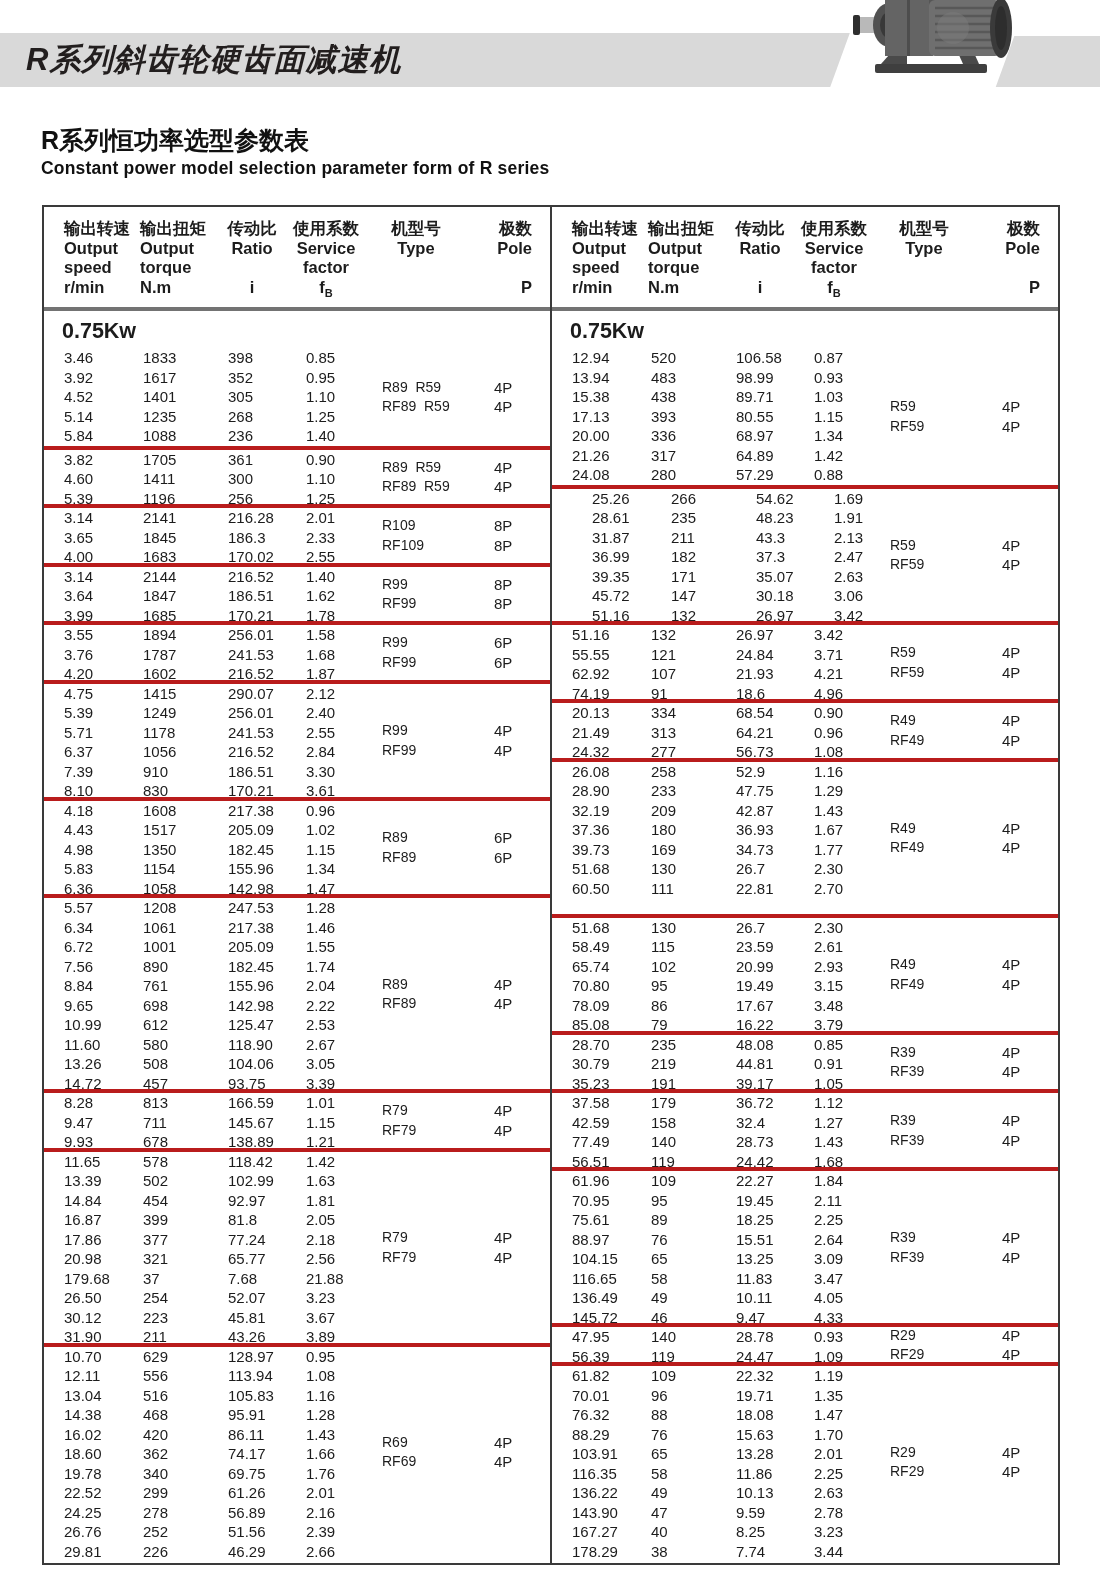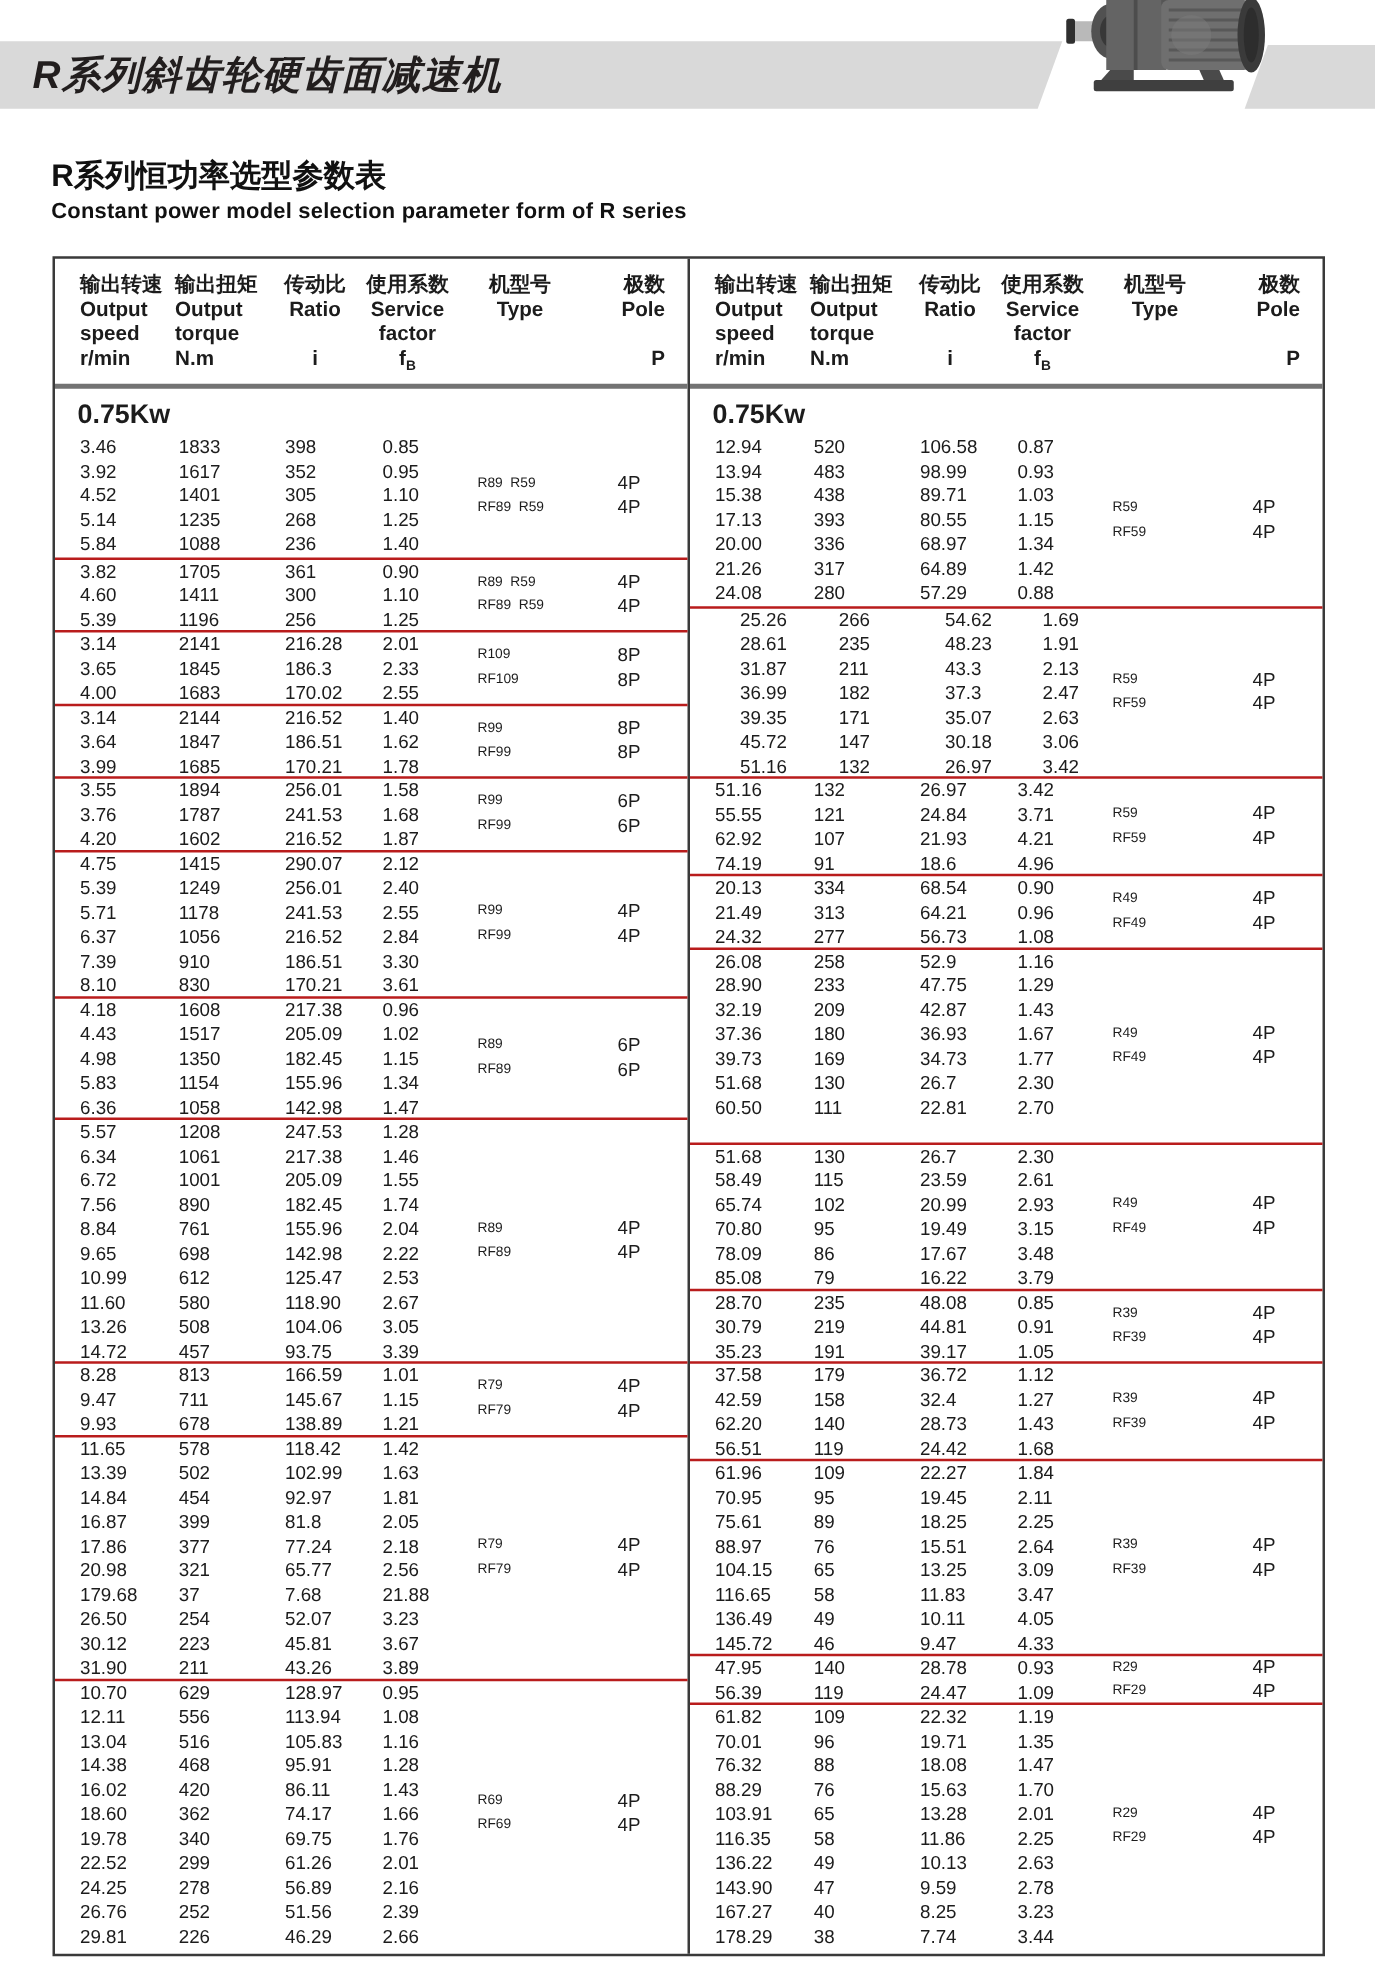--- a/index.html
+++ b/index.html
@@ -27,24 +27,24 @@
   }
   .half{flex:1 1 0;position:relative;box-sizing:border-box;min-width:0;}
   .half.left{border-right:2px solid #3a3a3a;}
   .thead{position:relative;height:100px;border-bottom:4px solid #737373;}
   .hcol{position:absolute;top:12px;font-weight:bold;}
   .hline{line-height:19.5px;font-size:16.5px;white-space:nowrap;}
   .hline.zh{font-size:16.5px;}
   .hline sub{font-size:11px;}
   .power{height:37px;line-height:41px;padding-left:18px;font-size:21.5px;font-weight:bold;}
   .group{position:relative;padding-left:20px;box-sizing:border-box;}
-  .group + .group{border-top:2px solid #b91c1c;}
+  .group + .group{border-top:4px solid #b91c1c;}
   .grow{display:grid;grid-template-columns:79px 85px 78px auto;height:19.5px;line-height:19.5px;font-size:15px;}
   .grow span{white-space:nowrap;}
-  .gtype{position:absolute;left:338px;top:50%;transform:translateY(-50%);font-size:11px;line-height:19.5px;white-space:pre;}
+  .gtype{position:absolute;left:338px;top:50%;transform:translateY(-50%);font-size:14px;line-height:19.5px;white-space:pre;}
   .gpole{position:absolute;left:450px;top:50%;transform:translateY(-50%);font-size:15px;line-height:19.5px;white-space:pre;}
 </style>
 </head>
 <body>
 
 <div class="banner">
   <div class="band-main"></div>
   <div class="band-right"></div>
   <div class="banner-title">R系列斜齿轮硬齿面减速机</div>
 </div>
@@ -837,21 +837,21 @@
           <span>36.72</span>
           <span>1.12</span>
         </div>
         <div class="grow">
           <span>42.59</span>
           <span>158</span>
           <span>32.4</span>
           <span>1.27</span>
         </div>
         <div class="grow">
-          <span>62.20</span>
+          <span>77.49</span>
           <span>140</span>
           <span>28.73</span>
           <span>1.43</span>
         </div>
         <div class="grow">
           <span>56.51</span>
           <span>119</span>
           <span>24.42</span>
           <span>1.68</span>
         </div>

